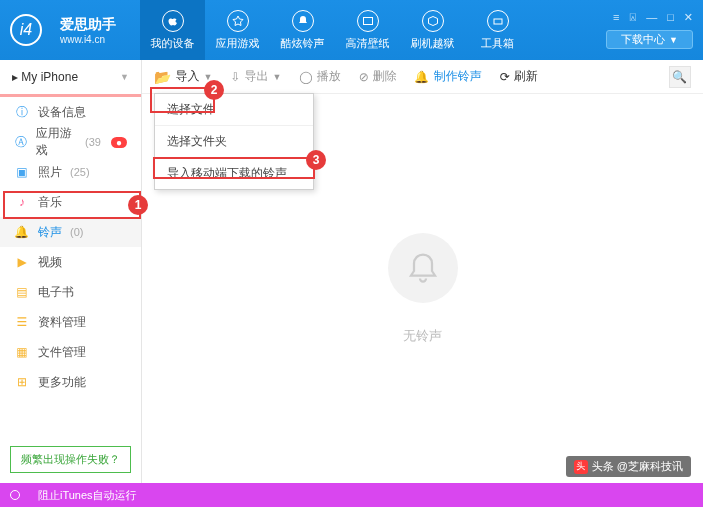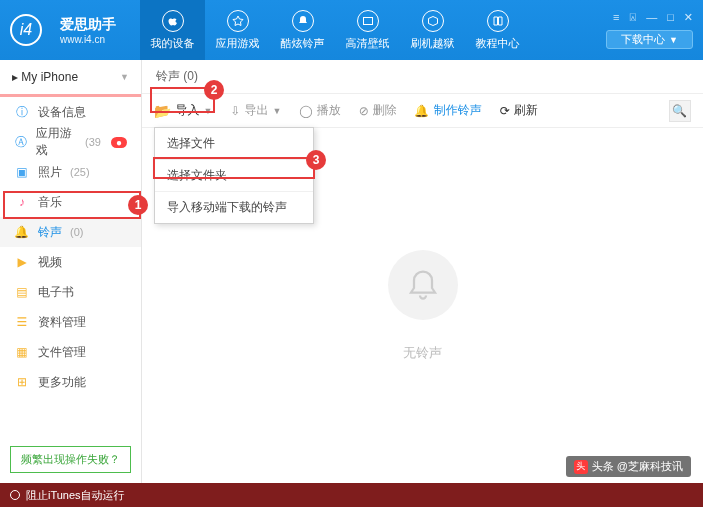--- a/index.html
+++ b/index.html
@@ -49,21 +49,21 @@
 
 .dropdown { position: absolute; top: 33px; left: 12px; width: 160px; background: #fff; border: 1px solid #d0d0d0; box-shadow: 2px 2px 6px rgba(0,0,0,.15); z-index: 30; }
 .dd-item { padding: 7px 12px; font-size: 12px; color: #444; cursor: pointer; border-bottom: 1px solid #f0f0f0; }
 .dd-item:last-child { border-bottom: none; }
 
 .empty { flex: 1; display: flex; flex-direction: column; align-items: center; justify-content: center; gap: 24px; }
 .bell-big { width: 70px; height: 70px; border-radius: 50%; background: #f2f2f2; display: flex; align-items: center; justify-content: center; }
 .empty-text { color: #bbb; font-size: 13px; }
 .dl-more { border: 1px solid #ddd; background: #fff; padding: 5px 16px; color: #666; font-size: 12px; cursor: pointer; }
 
-.footer { height: 24px; background: #7f1d1d; color: #fff; display: flex; align-items: center; padding: 0 10px; font-size: 11px; gap: 6px; }
+.footer { height: 24px; background: #d946ef; color: #fff; display: flex; align-items: center; padding: 0 10px; font-size: 11px; gap: 18px; }
 .footer .circ { width: 10px; height: 10px; border: 1.5px solid #fff; border-radius: 50%; }
 
 .watermark { position: absolute; right: 12px; bottom: 30px; background: rgba(0,0,0,.55); color: #fff; font-size: 11px; padding: 3px 8px; border-radius: 3px; display: flex; align-items: center; gap: 4px; }
 .wm-logo { width: 14px; height: 14px; background: #ff3b3b; border-radius: 3px; display: flex; align-items: center; justify-content: center; font-size: 9px; }
 </style>
 </head>
 <body>
 
 <div class="header">
   <div class="logo-area">
@@ -110,24 +110,24 @@
       <div class="nav-icon">
           <svg width="12" height="12" viewBox="0 0 24 24">
             <path d="M3 7l9-4 9 4v10l-9 4-9-4z" fill="none" stroke="#fff" stroke-width="2"></path>
           </svg>
         </div>
       <span>刷机越狱</span>
     </div>
     <div class="nav-item">
       <div class="nav-icon">
           <svg width="12" height="12" viewBox="0 0 24 24">
-            <path d="M4 4h7v16H4zM13 4h7v16h-7z" fill="none" stroke="#fff" stroke-width="2"></path>
-          </svg>
-        </div>
-      <span>教程中心</span>
+            <rect x="4" y="8" width="16" height="10" fill="none" stroke="#fff" stroke-width="2"></rect>
+          </svg>
+        </div>
+      <span>工具箱</span>
     </div>
   </div>
   <div class="header-right">
     <div class="win-controls">
       <span>≡</span>
       <span>⍓</span>
       <span>—</span>
       <span>□</span>
       <span>✕</span>
     </div>
@@ -189,21 +189,20 @@
           <span class="sb-icon" style="color:#f7b735">⊞</span>
           <span>更多功能</span>
         </div>
     </div>
     <div class="sb-bottom">
       <button class="help-btn">频繁出现操作失败？</button>
     </div>
   </div>
 
   <div class="main">
-    <div class="crumb">铃声 (0)</div>
     <div class="toolbar">
       <div class="tb-btn import">
         <span class="folder-ico">📂</span>
         <span>导入</span>
         <span class="tb-caret">▼</span>
       </div>
       <div class="tb-btn">
           <span>⇩</span>
           <span>导出</span>
           <span class="tb-caret">▼</span>

